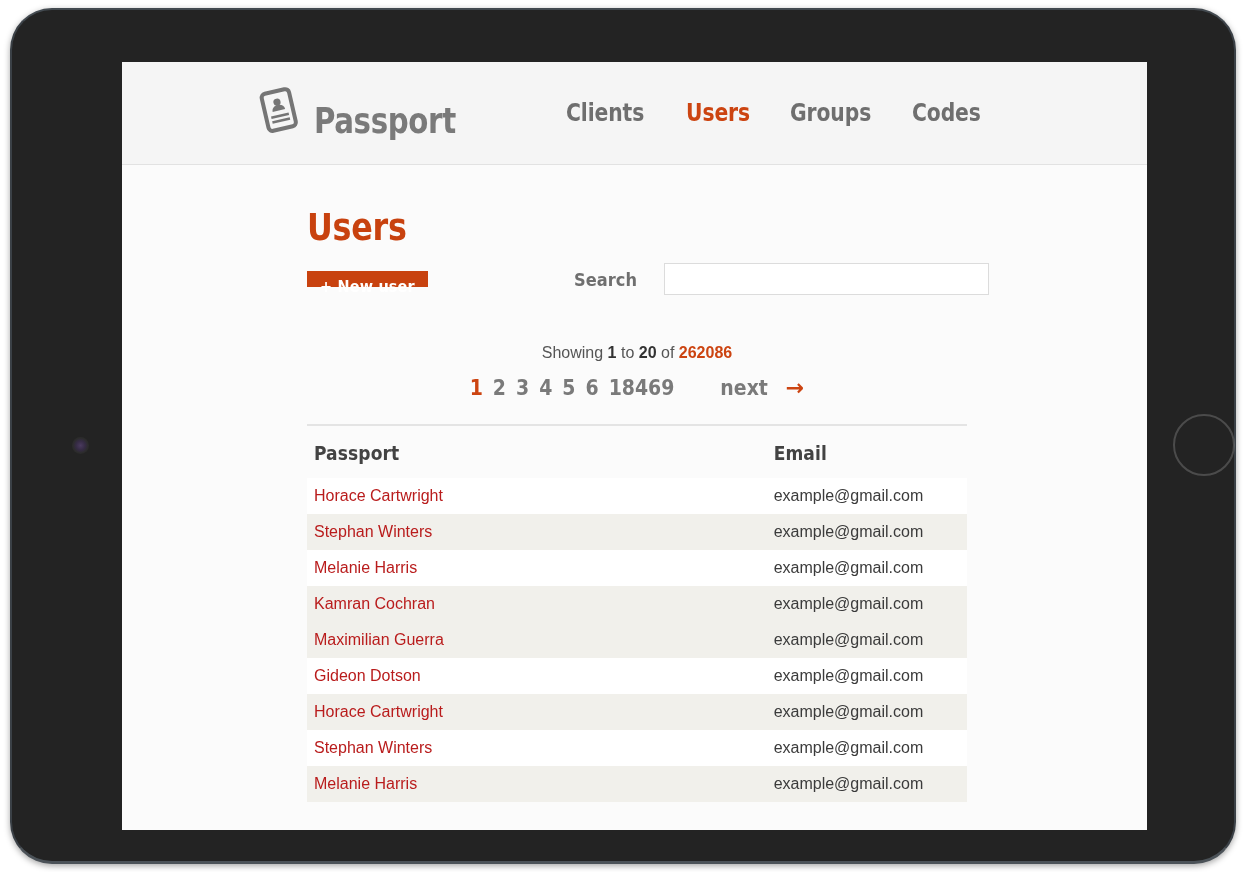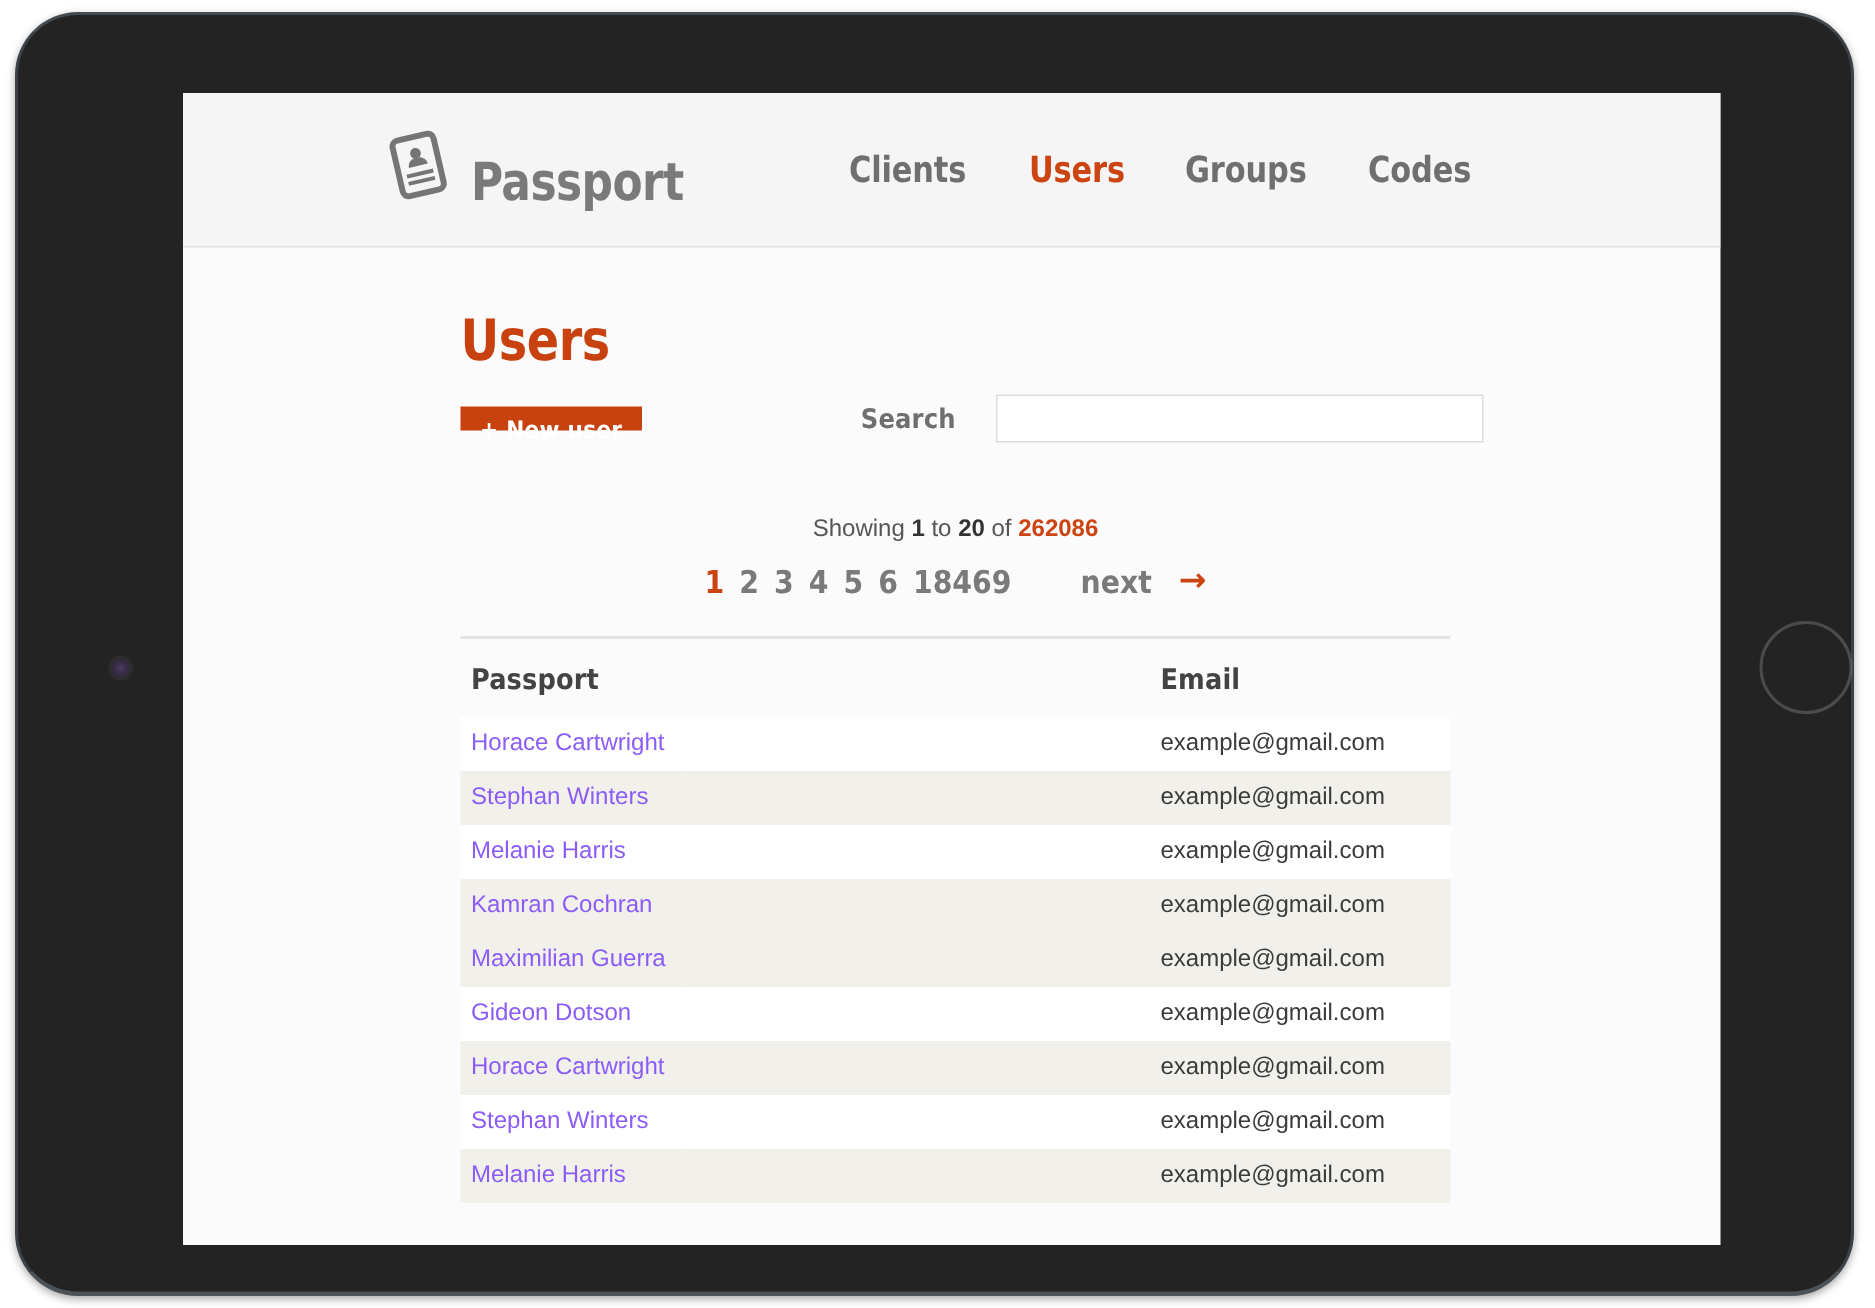--- a/index.html
+++ b/index.html
@@ -245,21 +245,21 @@
   #users-table td {
     font-family: "Liberation Sans", sans-serif;
     font-size: 16px;
     padding: 9px 0 9px 7px;
     height: 17px;
   }
   #users-table td.col-email { padding-left: 317px; color: #3b3b3b; }
   #users-table tbody tr.odd-row { background: #ffffff; }
   #users-table tbody tr.even-row { background: #f1f0eb; }
   .username-link {
-    color: #8b5cf6;
+    color: #b91c1c;
     text-decoration: none;
     cursor: pointer;
   }
 </style>
 </head>
 <body>
 
 <div id="device-frame">
 
   <div id="camera-lens"></div>

